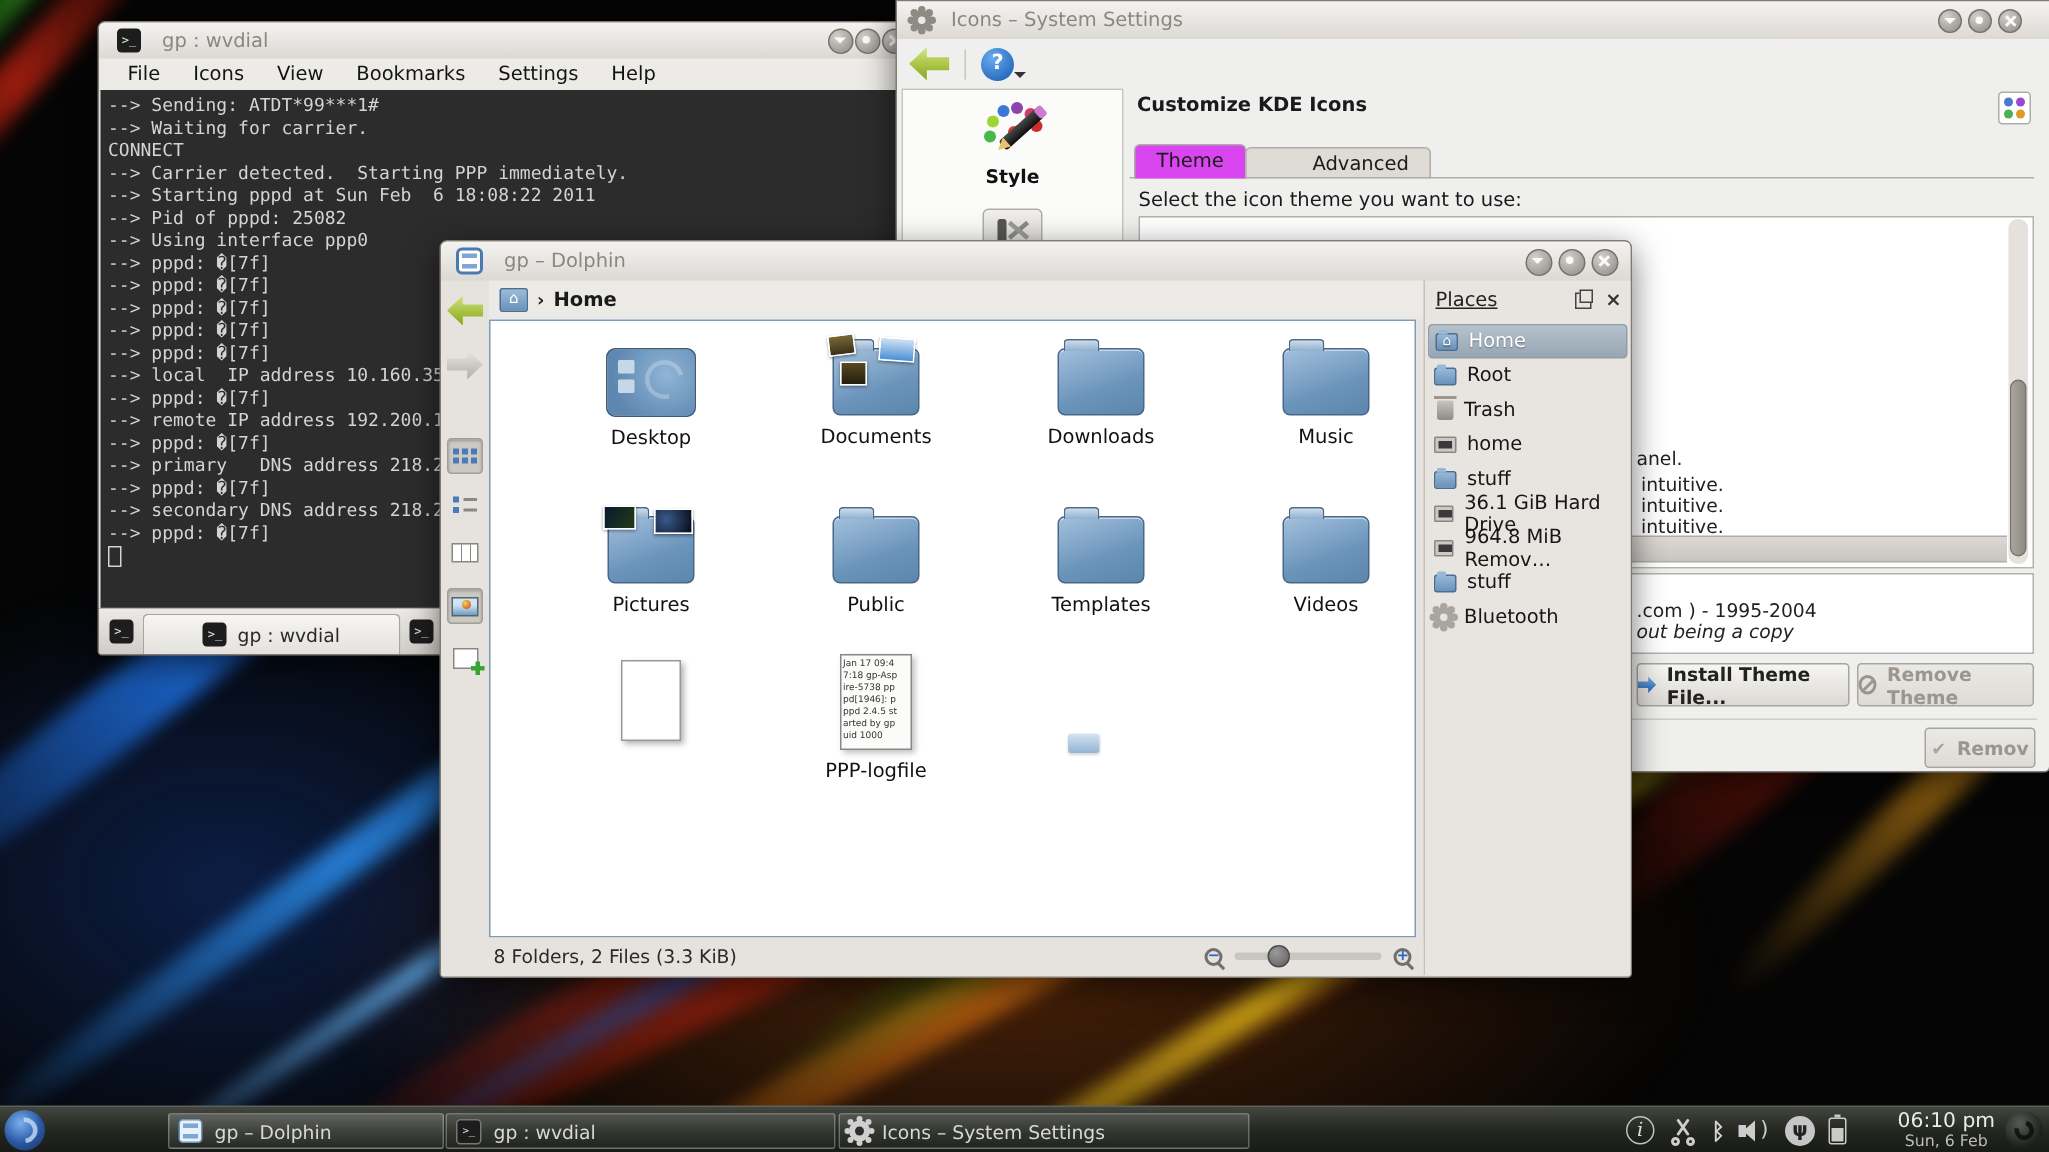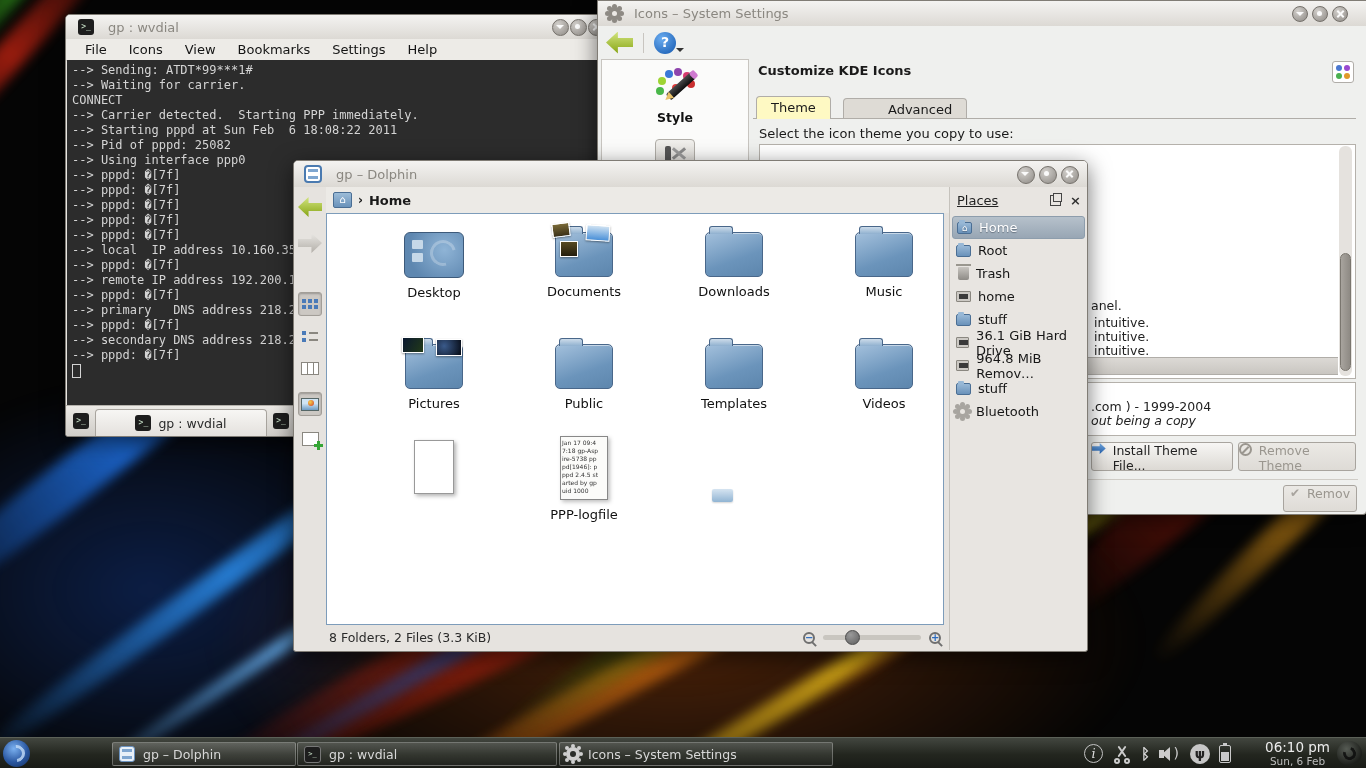--- a/index.html
+++ b/index.html
@@ -69,35 +69,35 @@
        border:1px solid #b0ada7;border-radius:4px;}
   .hwbar{position:absolute;left:9px;top:6px;width:6px;height:17px;background:#555;border-radius:2px;}
   .hwtool{position:absolute;right:7px;top:12px;width:16px;height:3px;background:#8a8a8a;transform:rotate(-40deg);}
   .hwtool2{position:absolute;right:7px;top:12px;width:16px;height:3px;background:#9a9a9a;transform:rotate(40deg);}
   .set-heading{position:absolute;left:160px;top:62px;font-weight:bold;font-size:13px;}
   .corner-icon{position:absolute;right:12px;top:60px;width:20px;height:20px;background:#fff;border:1px solid #b0ada8;
        border-radius:3px;}
   .corner-icon i{position:absolute;width:6px;height:6px;border-radius:50%;}
   .tab{position:absolute;height:22px;padding:0 14px;line-height:22px;font-size:13px;
        border:1px solid #b0ada8;border-bottom:none;border-radius:4px 4px 0 0;}
-  .tab.active{background:#fef9c3;z-index:2;}
+  .tab.active{background:#d946ef;z-index:2;}
   .tab.inactive{background:#dedbd5;height:20px;top:97px;}
   .tabline{position:absolute;left:155px;right:10px;top:117px;height:1px;background:#b0ada8;}
   .select-label{position:absolute;left:161px;top:125px;font-size:13px;}
   .theme-list{position:absolute;left:161px;top:143px;width:595px;height:233px;background:#fff;border:1px solid #b5b1ab;}
   .frag{position:absolute;font-size:12.5px;color:#222;}
   .selrow{position:absolute;left:162px;top:356px;width:578px;height:16px;
        background:linear-gradient(#dcd9d5,#c9c6c1);border-top:1px solid #b0ada8;border-bottom:1px solid #b0ada8;}
   .sscroll-track{position:absolute;left:741px;top:145px;width:13px;height:230px;background:#e5e2de;border-radius:6px;}
   .sscroll-thumb{position:absolute;left:1px;top:107px;width:11px;height:118px;border-radius:6px;
        background:linear-gradient(90deg,#a8a49e,#8e8a84);border:1px solid #7a766f;box-sizing:border-box;}
   .desc-box{position:absolute;left:161px;top:381px;width:595px;height:52px;background:#fff;border:1px solid #b5b1ab;}
-  .kbtn{position:absolute;display:flex;align-items:flex-start;justify-content:center;gap:7px;height:27px;
+  .kbtn{position:absolute;display:flex;align-items:center;justify-content:center;gap:7px;height:27px;
        background:linear-gradient(#f7f6f4,#dcd9d4);border:1px solid #a8a49e;border-radius:3px;
-       font-size:12.5px;color:#222;}
+       font-size:12.5px;color:#222;font-weight:bold;}
   .kbtn.disabled{color:#9a968f;background:linear-gradient(#ebe9e5,#dedbd6);}
   .arr-blue{width:14px;height:11px;clip-path:polygon(0 30%,56% 30%,56% 0,100% 50%,56% 100%,56% 70%,0 70%);
        background:linear-gradient(#79b0e8,#2562b0);}
   .no-icon{position:relative;width:13px;height:13px;border:2px solid #9a968f;border-radius:50%;box-sizing:border-box;}
   .no-icon::after{content:"";position:absolute;left:0px;top:4px;width:9px;height:2px;background:#9a968f;transform:rotate(-45deg);}
   .btn-sep{position:absolute;left:8px;right:8px;top:478px;height:1px;background:#cfccc6;}
   
   .dol-win{left:293px;top:160px;width:793px;height:490px;z-index:30;background:#e6e3df;}
   .dol-titlebar{height:26px;padding-left:10px;gap:14px;}
   .dolicon{width:18px;height:18px;background:#fff;border:2px solid #4a7ab0;border-radius:4px;box-sizing:border-box;position:relative;}
@@ -333,34 +333,34 @@
         </div>
     </div>
     <div class="set-heading">Customize KDE Icons</div>
     <div class="corner-icon">
       <i style="left:3px;top:3px;background:#4a78d0;"></i>
       <i style="right:3px;top:3px;background:#9a4ad0;"></i>
       <i style="left:3px;bottom:3px;background:#4ab050;"></i>
       <i style="right:3px;bottom:3px;background:#e09a2a;"></i>
     </div>
     <span class="tab active" style="left:158px;top:95px;">Theme</span>
-    <span class="tab inactive" style="left:245px;padding-left:44px;">Advanced</span>
+    <span class="tab inactive" style="left:232px;padding-left:44px;">Advanced</span>
     <div class="tabline"></div>
-    <div class="select-label">Select the icon theme you copy to use:</div>
+    <div class="select-label">Select the icon theme you want to use:</div>
     <div class="theme-list"></div>
     <div class="frag" style="left:493px;top:297px;">anel.</div>
     <div class="frag" style="left:496px;top:314px;">intuitive.</div>
     <div class="frag" style="left:496px;top:328px;">intuitive.</div>
     <div class="frag" style="left:496px;top:342px;">intuitive.</div>
     <div class="selrow"></div>
     <div class="sscroll-track">
         <div class="sscroll-thumb"></div>
       </div>
     <div class="desc-box"></div>
-    <div class="frag" style="left:493px;top:398px;">.com ) - 1999-2004</div>
+    <div class="frag" style="left:493px;top:398px;">.com ) - 1995-2004</div>
     <div class="frag" style="left:493px;top:412px;font-style:italic;">out being a copy</div>
     <div class="kbtn" style="left:493px;top:441px;width:140px;">
       <span class="arr-blue"></span>
       <span>Install Theme File...</span>
     </div>
     <div class="kbtn disabled" style="left:640px;top:441px;width:116px;">
       <span class="no-icon"></span>
       <span>Remove Theme</span>
     </div>
     <div class="btn-sep"></div>

